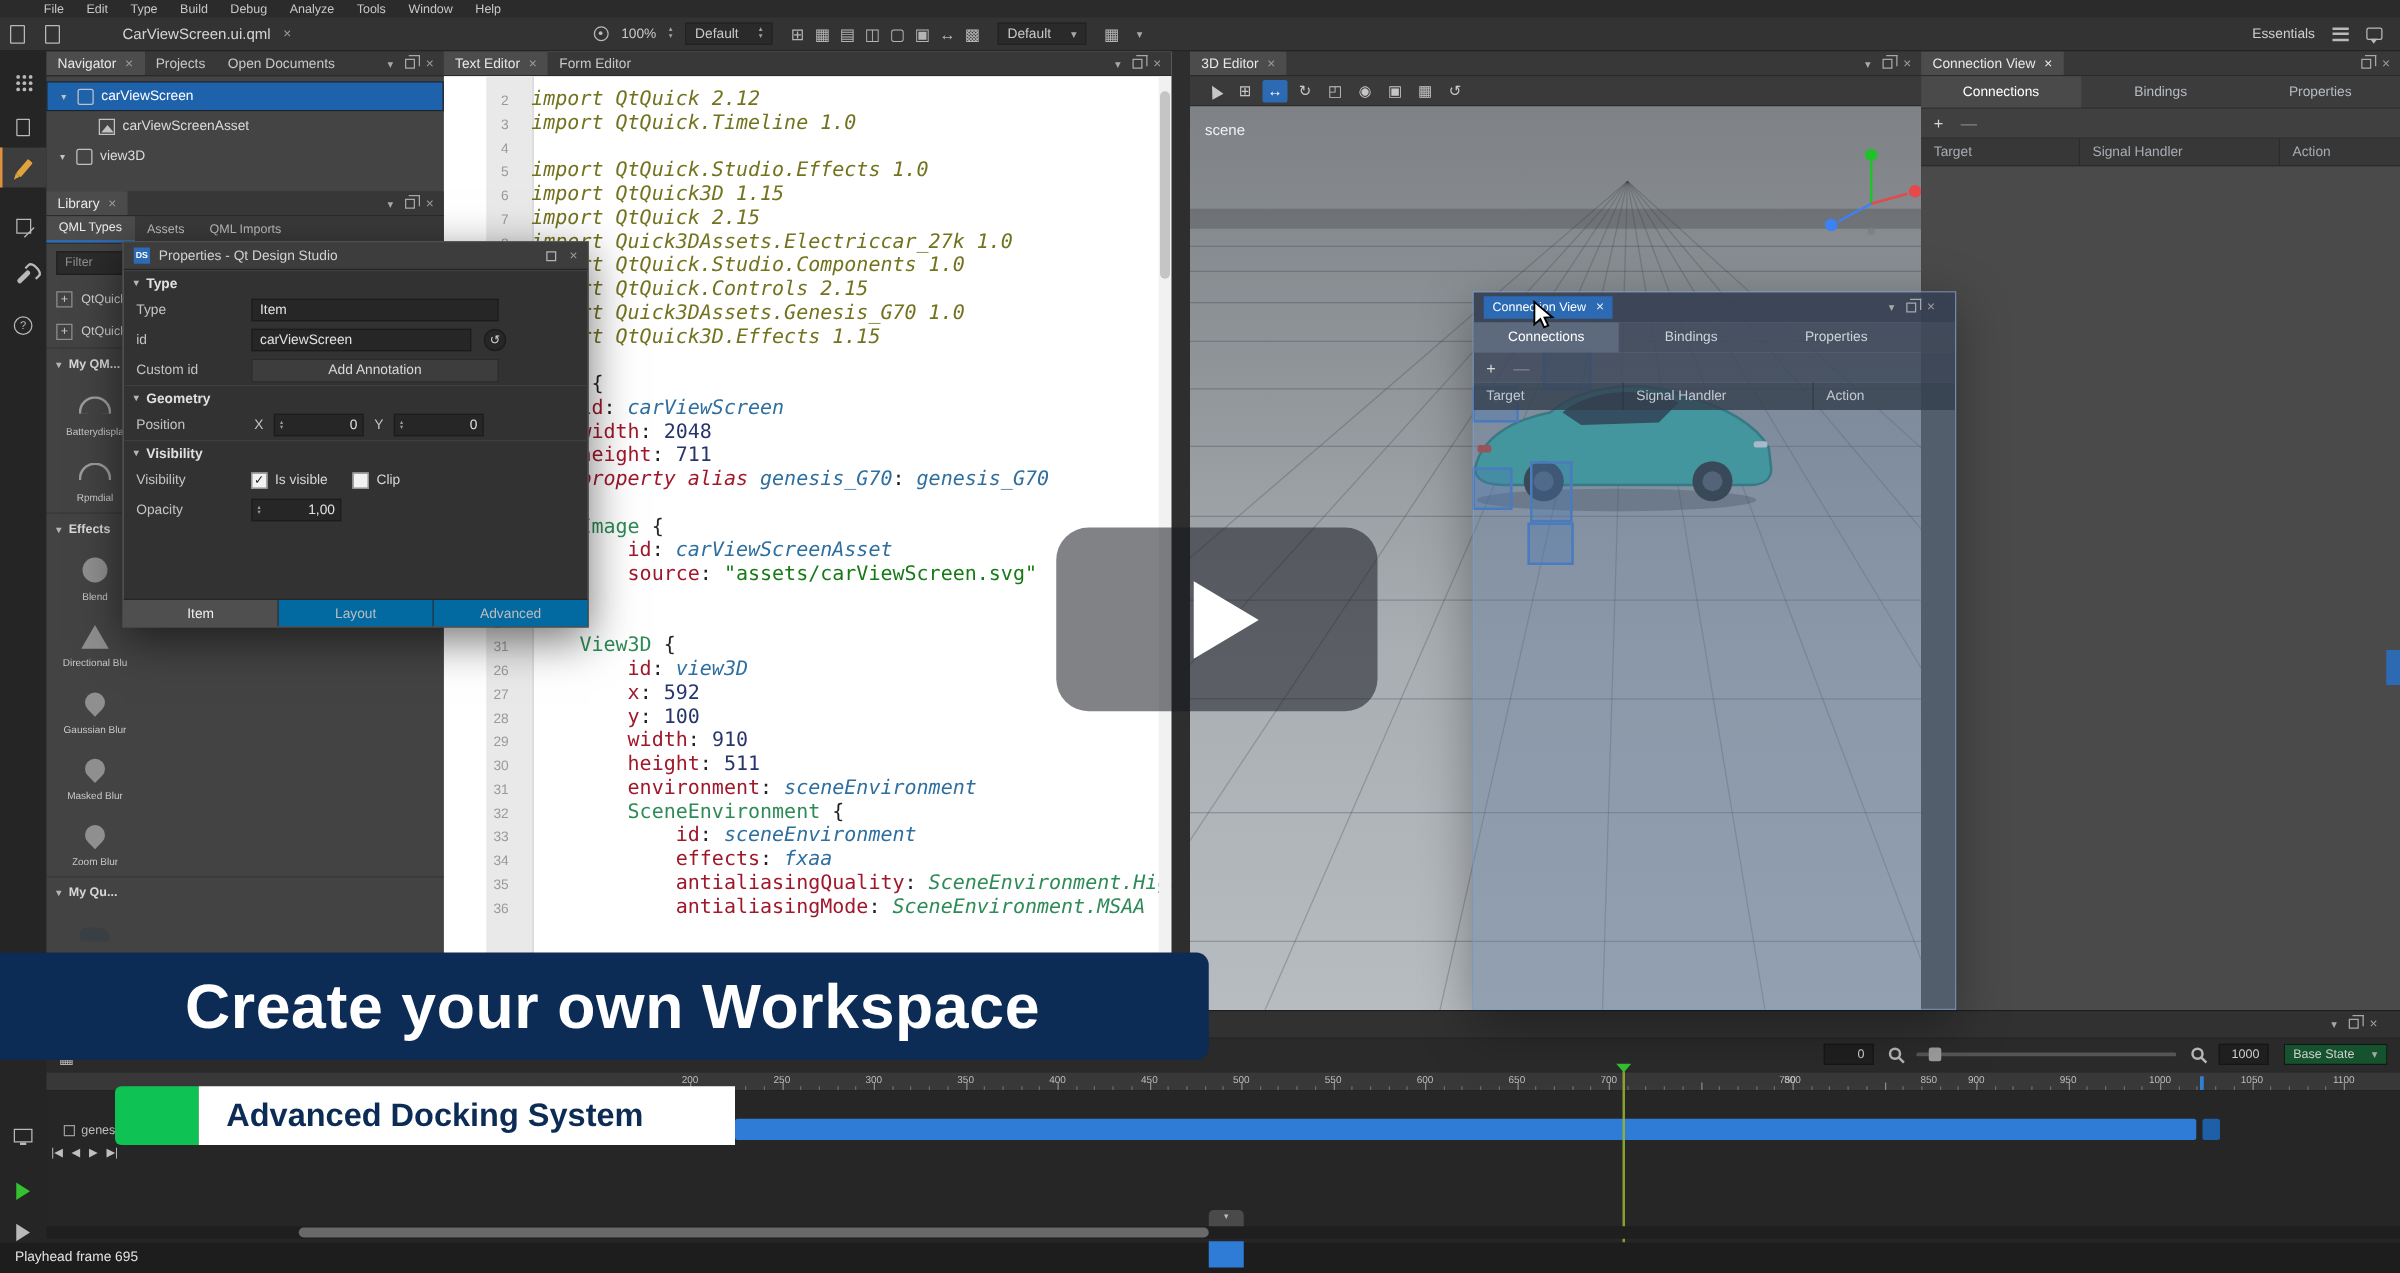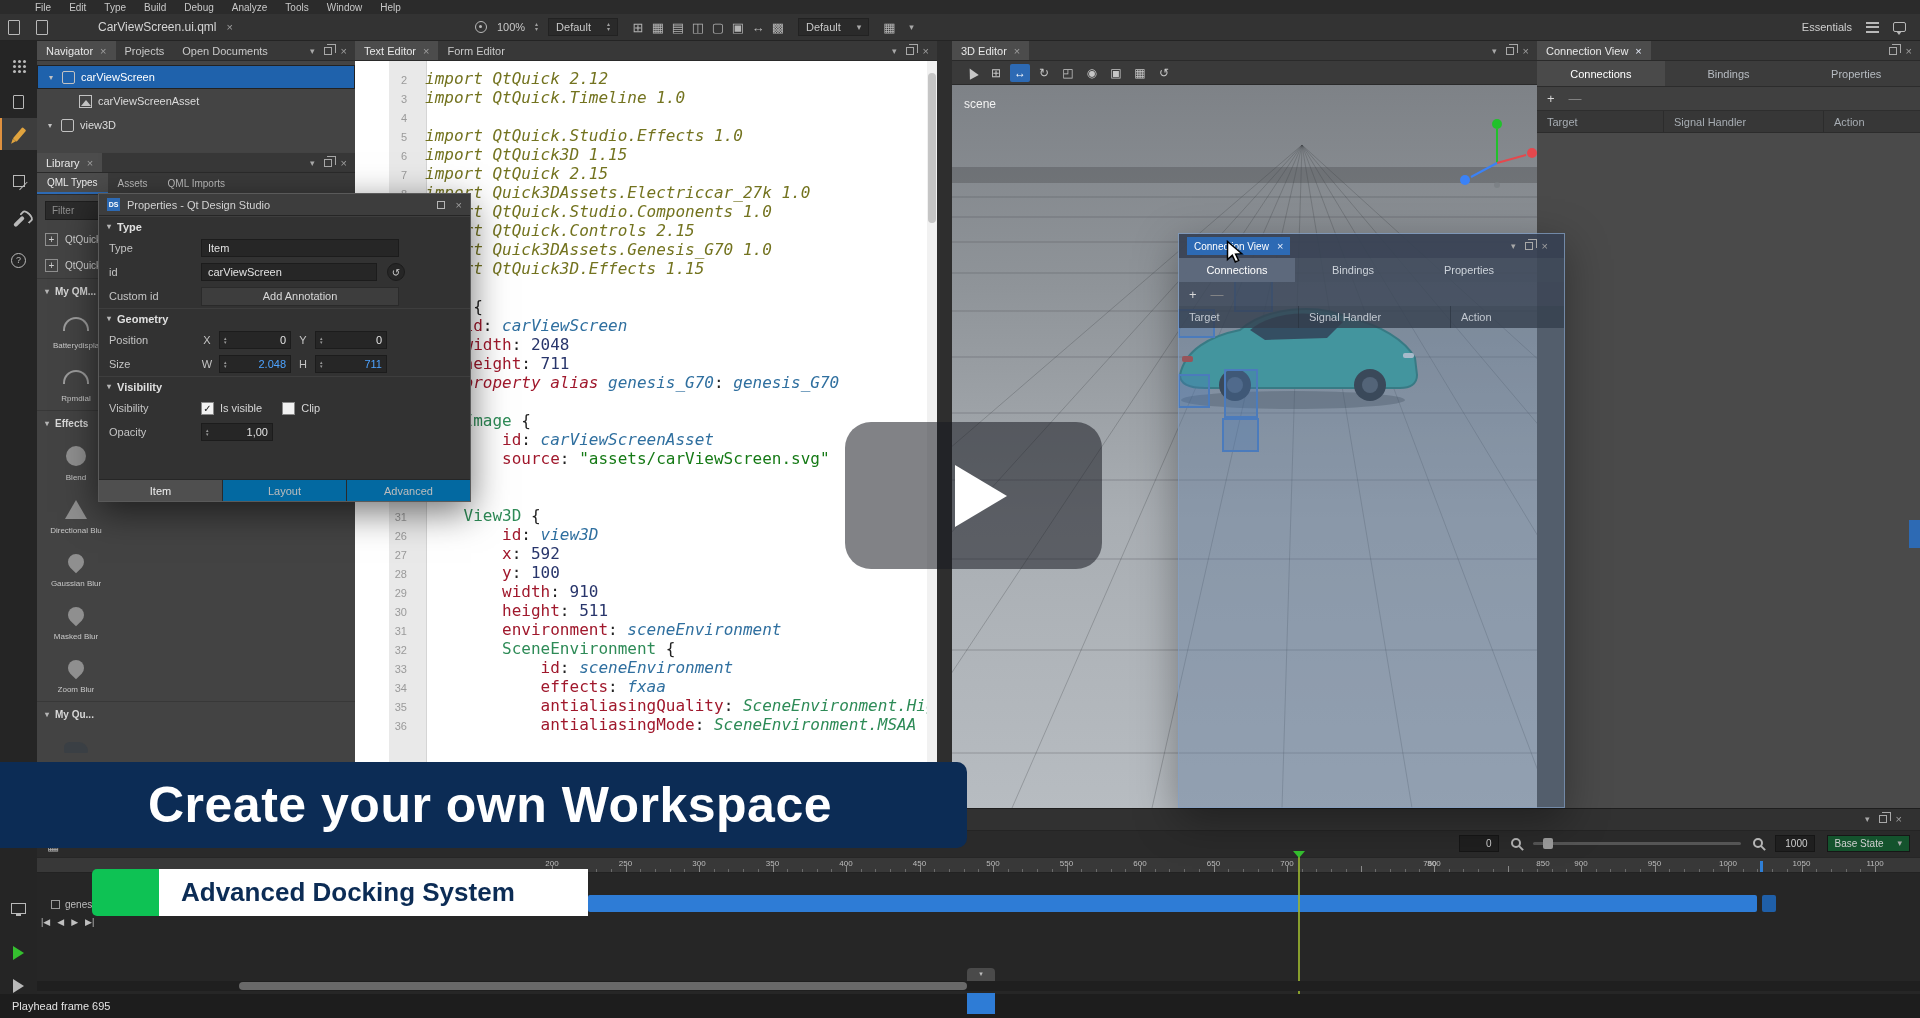--- a/index.html
+++ b/index.html
@@ -843,39 +843,20 @@
       </span>
       <span class="axis-lb">Y</span>
       <span class="spin">
         <span class="arrows">
             <span>▴</span>
             <span>▾</span>
           </span>
         <span class="v">0</span>
       </span>
     </div>
-    <div class="prow">
-      <span class="plabel">Size</span>
-      <span class="axis-lb">W</span>
-      <span class="spin">
-        <span class="arrows">
-            <span>▴</span>
-            <span>▾</span>
-          </span>
-        <span class="v blue">2.048</span>
-      </span>
-      <span class="axis-lb">H</span>
-      <span class="spin">
-        <span class="arrows">
-            <span>▴</span>
-            <span>▾</span>
-          </span>
-        <span class="v blue">711</span>
-      </span>
-    </div>
     <div class="psec">
       <span class="sec-caret">▾</span>
       <span>Visibility</span>
     </div>
     <div class="prow">
       <span class="plabel">Visibility</span>
       <span class="cbx">✓</span>
       <span style="color:#d6d6d6;margin-right:14px">Is visible</span>
       <span class="cbx empty"></span>
       <span style="color:#d6d6d6">Clip</span>

